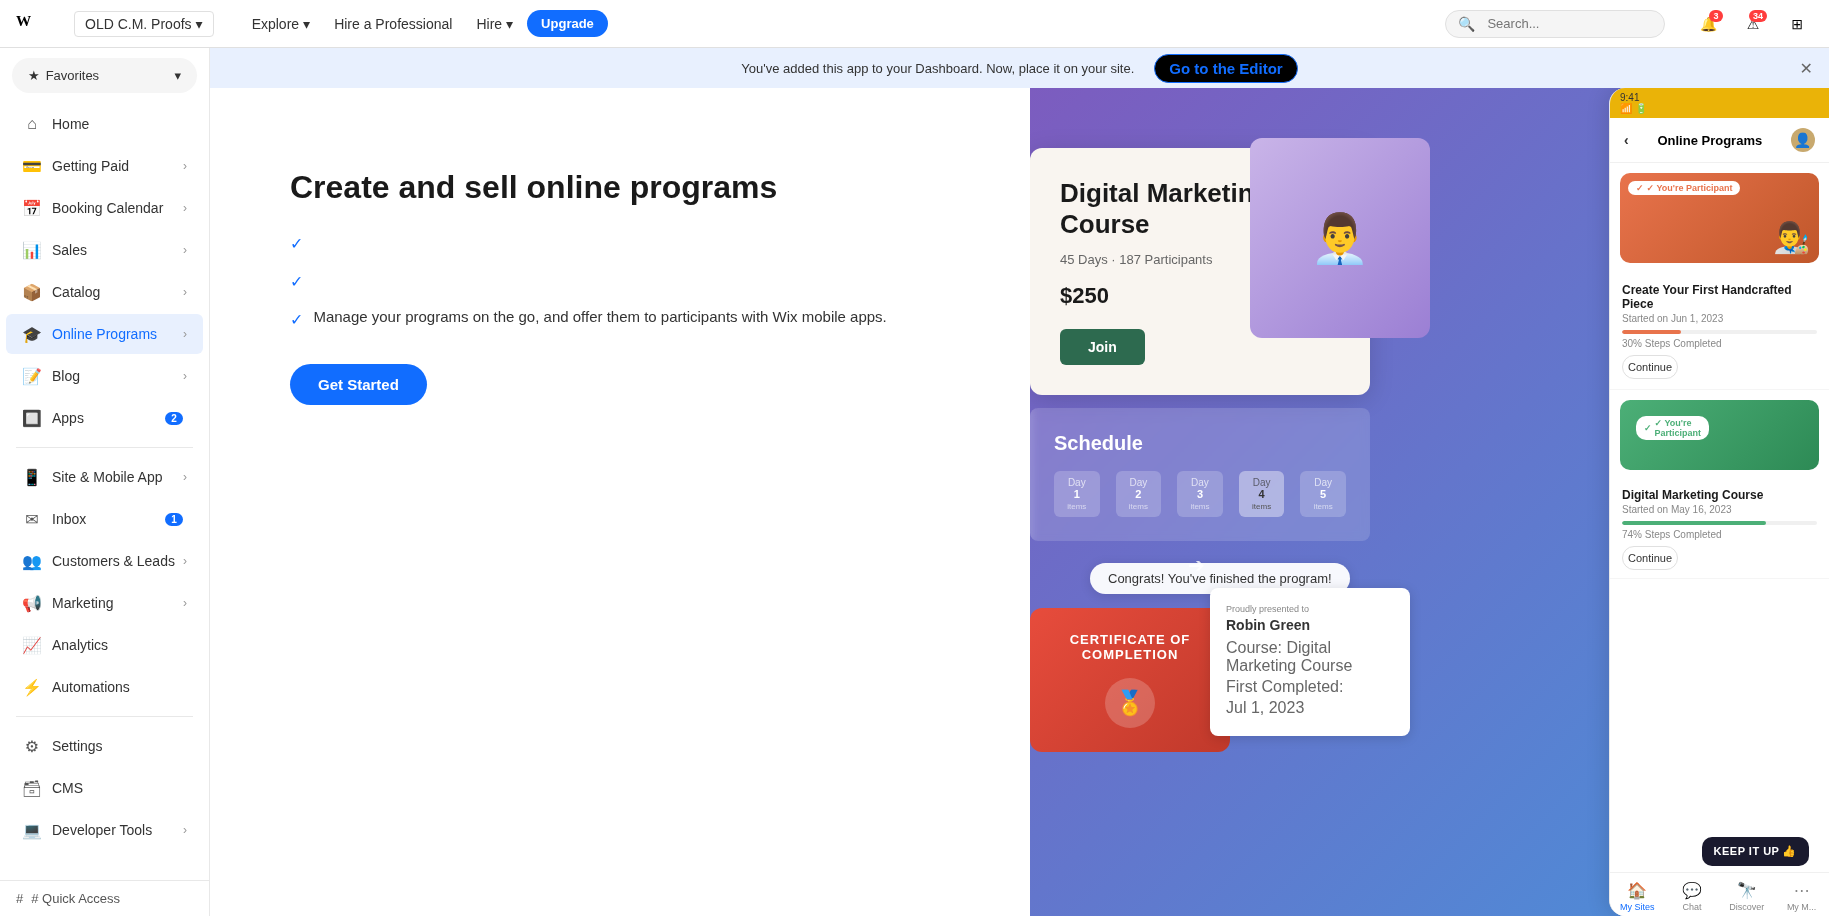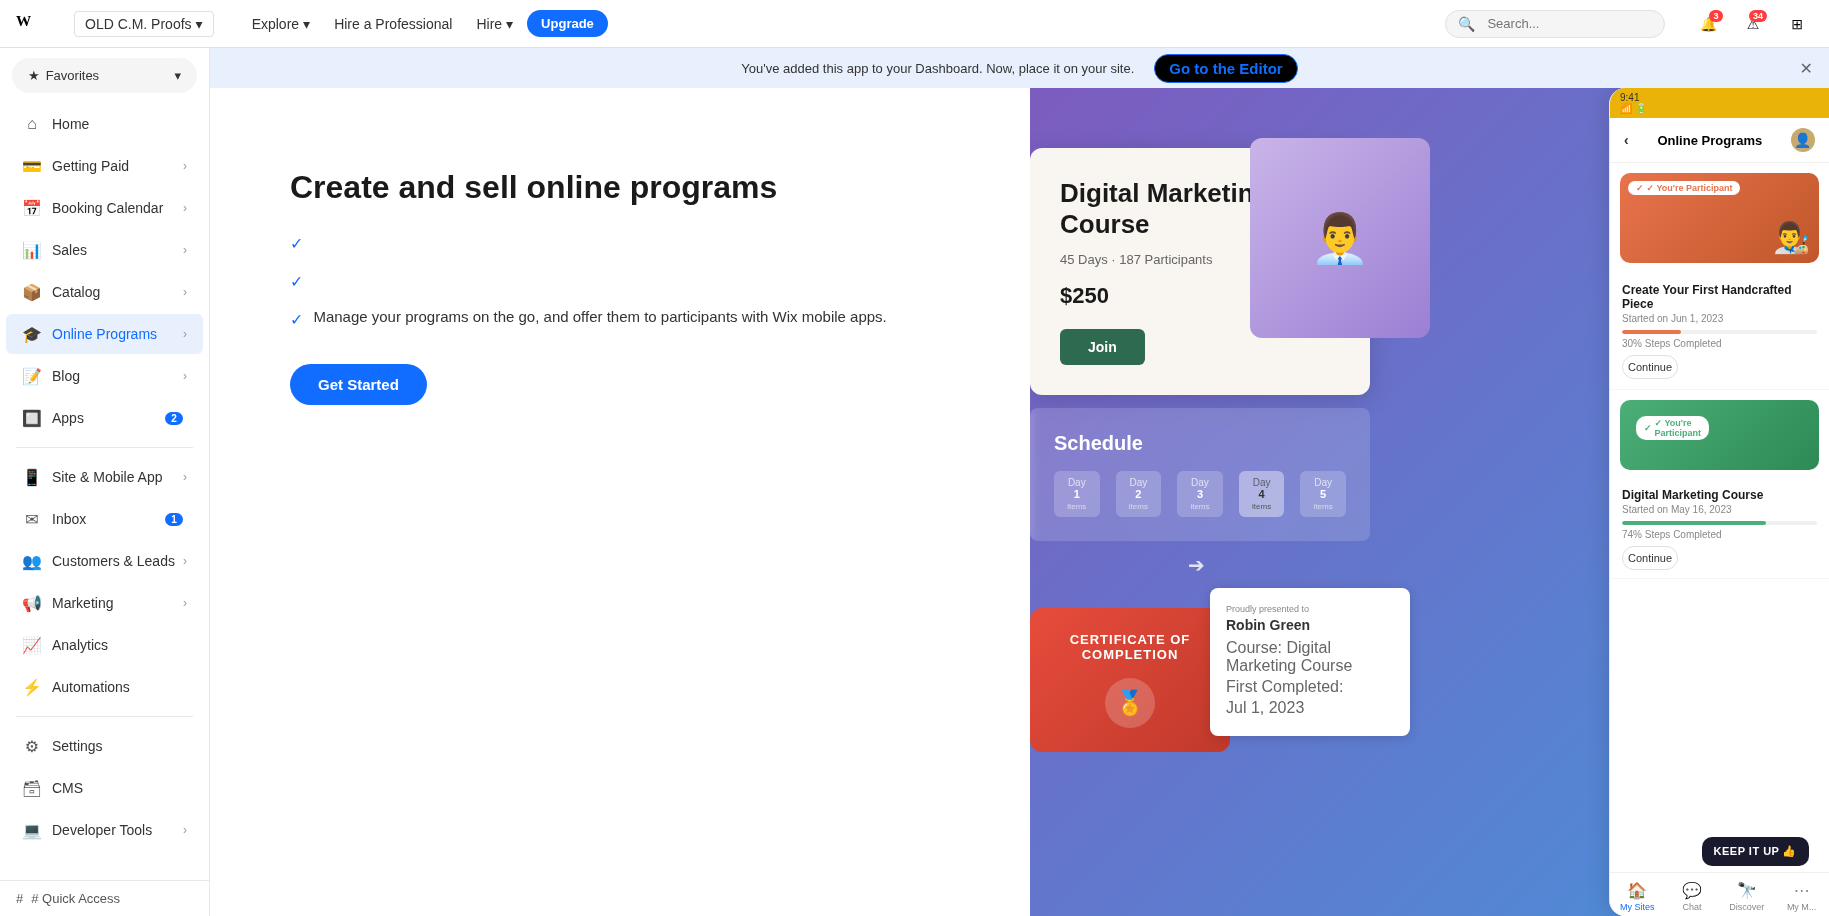--- a/index.html
+++ b/index.html
@@ -824,20 +824,21 @@
           <div style="font-size:8px;color:#555;margin-top:2px;">items</div>
         </div>
         <div class="schedule-day">
           <div class="schedule-day-label">Day</div>
           <div class="schedule-day-num">5</div>
           <div style="font-size:8px;opacity:0.6;margin-top:2px;">items</div>
         </div>
       </div>
     </div>
 
+    <div class="congrats-badge">Congrats! You've finished the program!</div>
 
     <div class="arrow-indicator">➔</div>
 
     <div class="certificate-card">
       <div class="cert-title">CERTIFICATE OF COMPLETION</div>
       <div class="cert-medal">🏅</div>
     </div>
 
     <div class="robin-card">
       <div style="font-size:9px;color:#888;margin-bottom:3px;">Proudly presented to</div>

